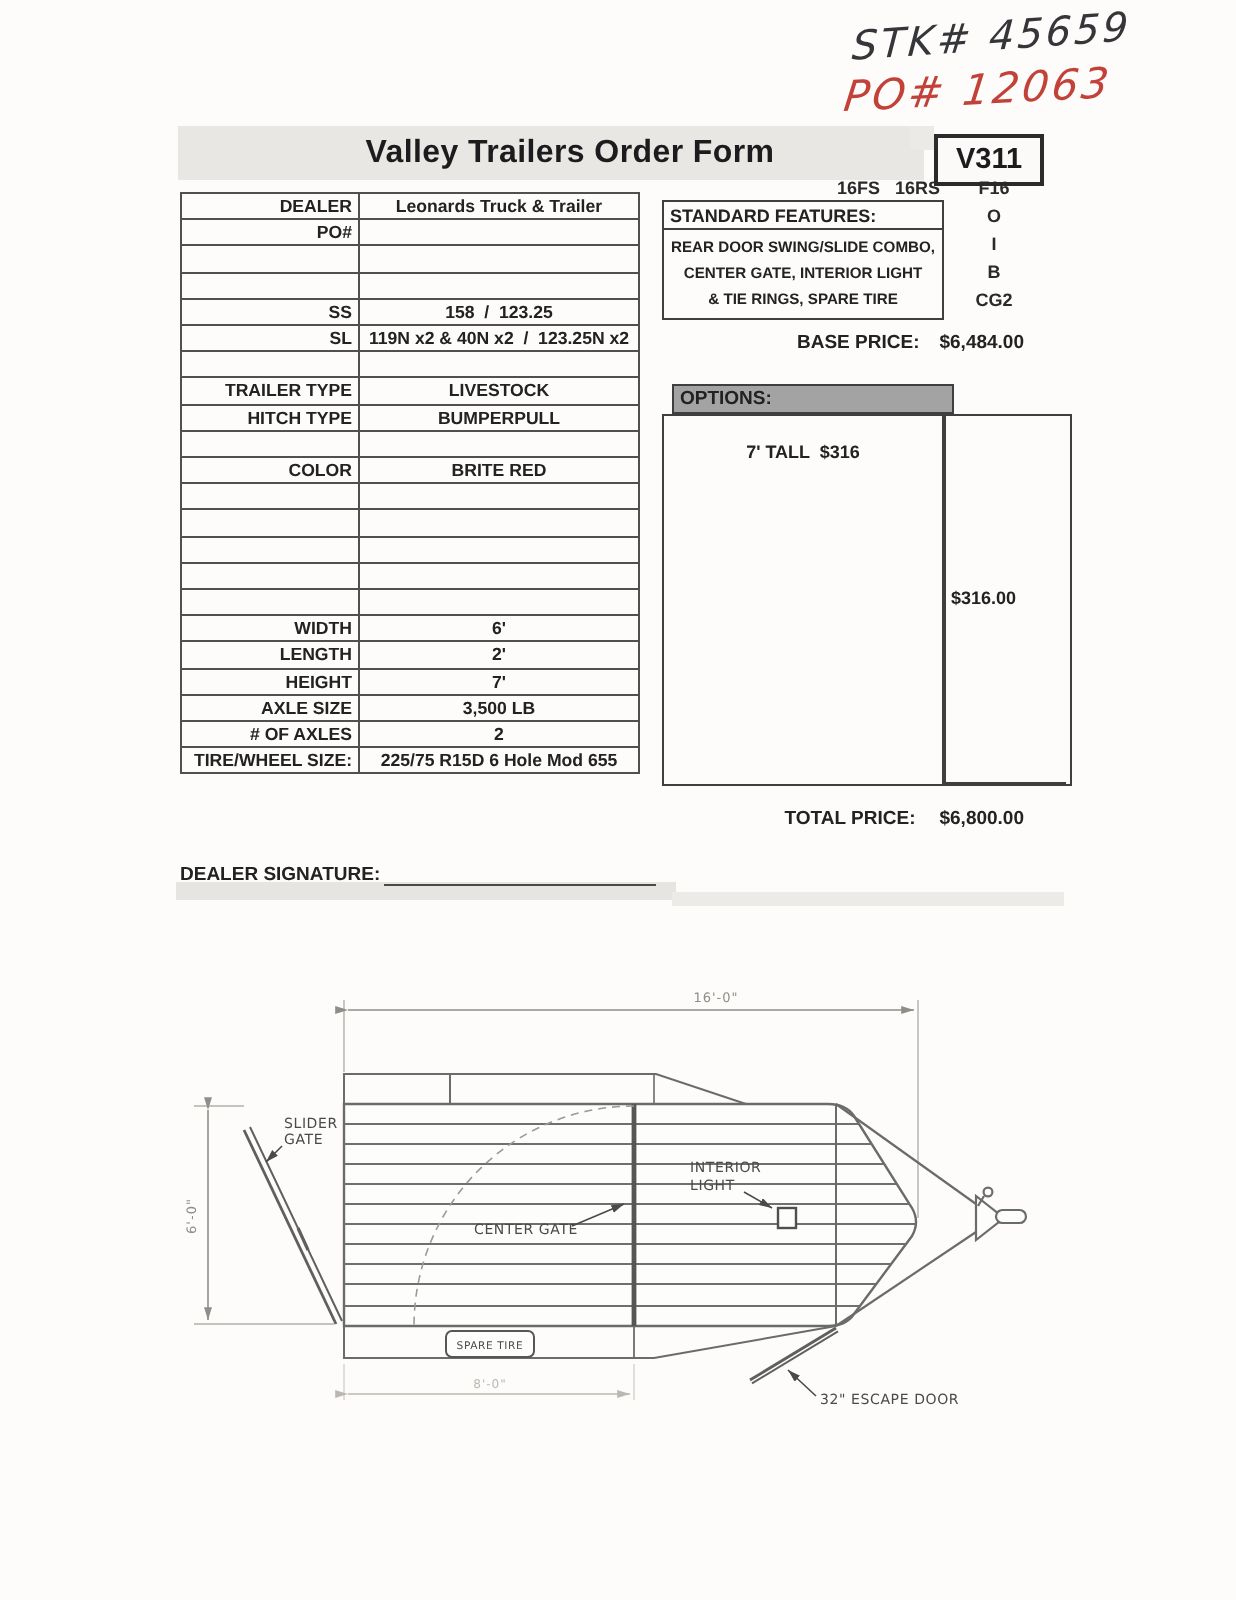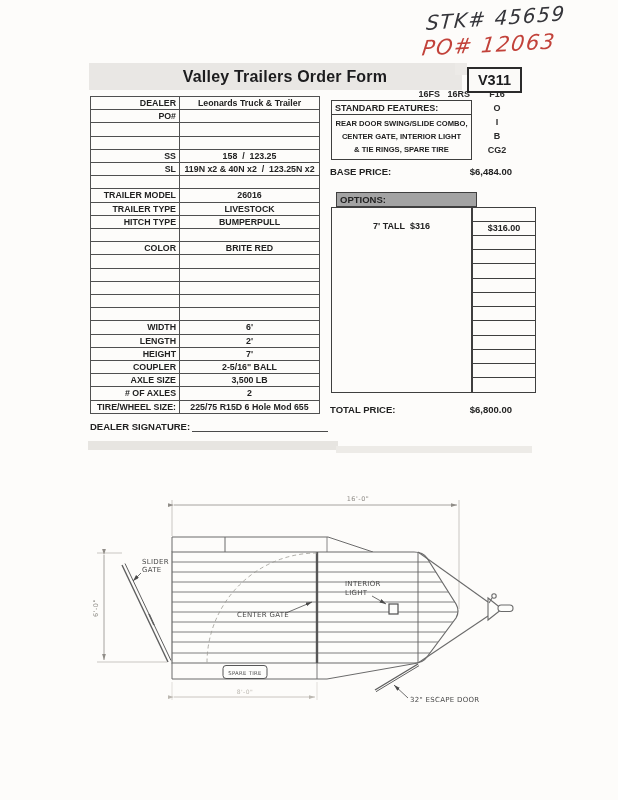--- a/index.html
+++ b/index.html
@@ -57,58 +57,58 @@
   .features-box { position:absolute; left:331px; top:100px; width:139px; border:1.2px solid #3f3f3f; background:#fdfcfa; }
   .features-heading {
     font-size:9px; font-weight:bold; padding:2px 3px 1px 3px;
     border-bottom:1px solid #3f3f3f; color:#222;
   }
   .feature-lines { padding:2px 1px 3px 1px; }
   .feature-lines div { font-size:7.6px; font-weight:bold; text-align:center; line-height:13px; color:#222; }
 
   .price-row {
     position:absolute; left:330px; width:182px; display:flex;
-    justify-content:space-between; gap:10px; font-size:9.5px; font-weight:bold; color:#222;
+    justify-content:flex-end; gap:10px; font-size:9.5px; font-weight:bold; color:#222;
   }
   .price-row.base  { top:166px; }
   .price-row.total { top:404px;gap:12px; }
 
   .options-heading-box {
     position:absolute; left:336px; top:192px; width:141px; height:15px;
     border:1.2px solid #3f3f3f; box-sizing:border-box;
     font-size:9.5px; font-weight:bold; line-height:13px; padding-left:3px; color:#222;
     background:#a3a3a3;
   }
   .options-main-box {
     position:absolute; left:331px; top:206.5px; width:141px; height:186px;
     border:1.2px solid #3f3f3f; box-sizing:border-box; background:#fdfcfa;
   }
   .options-item { margin-top:13px; text-align:center; font-size:9px; font-weight:bold; color:#222; white-space:pre; }
   .price-column {
     position:absolute; left:472px; top:206.5px; width:64px; height:186px;
     border:1.2px solid #3f3f3f; box-sizing:border-box; background:#fdfcfa;
-    display:flex; flex-direction:column;
+    display:flex; flex-direction:row;
   }
   .price-column div {
     flex:1; border-bottom:1px solid #3f3f3f; font-size:9px; font-weight:bold;
     display:flex; align-items:center; justify-content:center; color:#222; white-space:pre;
   }
   .price-column div:last-child { border-bottom:none; }
 
   .estimated-box {
     position:absolute; left:333px; top:428px; width:176px; height:16px;
     border:1.2px solid #3f3f3f; box-sizing:border-box; display:flex; background:#fdfcfa;
   }
   .estimated-box .cell-label {
     flex:0 0 128px; border-right:1.2px solid #3f3f3f;
     font-size:9.5px; font-weight:bold; display:flex; align-items:center; justify-content:center; color:#222;
   }
   .estimated-box .cell-blank { flex:1; }
 
-  .signature-row { position:absolute; left:90px; top:421px; display:flex; align-items:flex-start; }
+  .signature-row { position:absolute; left:90px; top:432px; display:flex; align-items:flex-start; }
   .signature-row .sig-label { font-size:9.5px; font-weight:bold; color:#222; }
   .signature-row .sig-line { display:inline-block; width:136px; border-bottom:1px solid #4a4a4a; height:10px; margin-left:2px; }
 
   
   .diagram { position:absolute; left:85px; top:478px; }
   .diagram text { font-family:"DejaVu Sans", sans-serif; fill:#4a4a4a; letter-spacing:0.3px; }
   .diagram .dimtxt { fill:#908d88; letter-spacing:0.5px; }
   .diagram .fainttxt { fill:#bcb8b1; letter-spacing:0.5px; }
 </style>
 </head>
@@ -153,24 +153,20 @@
         </tr>
         <tr>
           <td class="lbl">SL</td>
           <td class="val">119N x2 &amp; 40N x2  /  123.25N x2</td>
         </tr>
         <tr>
           <td class="lbl"></td>
           <td class="val"></td>
         </tr>
         <tr>
-          <td class="lbl">TRAILER MODEL</td>
-          <td class="val">26016</td>
-        </tr>
-        <tr>
           <td class="lbl">TRAILER TYPE</td>
           <td class="val">LIVESTOCK</td>
         </tr>
         <tr>
           <td class="lbl">HITCH TYPE</td>
           <td class="val">BUMPERPULL</td>
         </tr>
         <tr>
           <td class="lbl"></td>
           <td class="val"></td>
@@ -203,24 +199,20 @@
           <td class="lbl">WIDTH</td>
           <td class="val">6'</td>
         </tr>
         <tr>
           <td class="lbl">LENGTH</td>
           <td class="val">2'</td>
         </tr>
         <tr>
           <td class="lbl">HEIGHT</td>
           <td class="val">7'</td>
-        </tr>
-        <tr>
-          <td class="lbl">COUPLER</td>
-          <td class="val">2-5/16" BALL</td>
         </tr>
         <tr>
           <td class="lbl">AXLE SIZE</td>
           <td class="val">3,500 LB</td>
         </tr>
         <tr>
           <td class="lbl"># OF AXLES</td>
           <td class="val">2</td>
         </tr>
         <tr>

